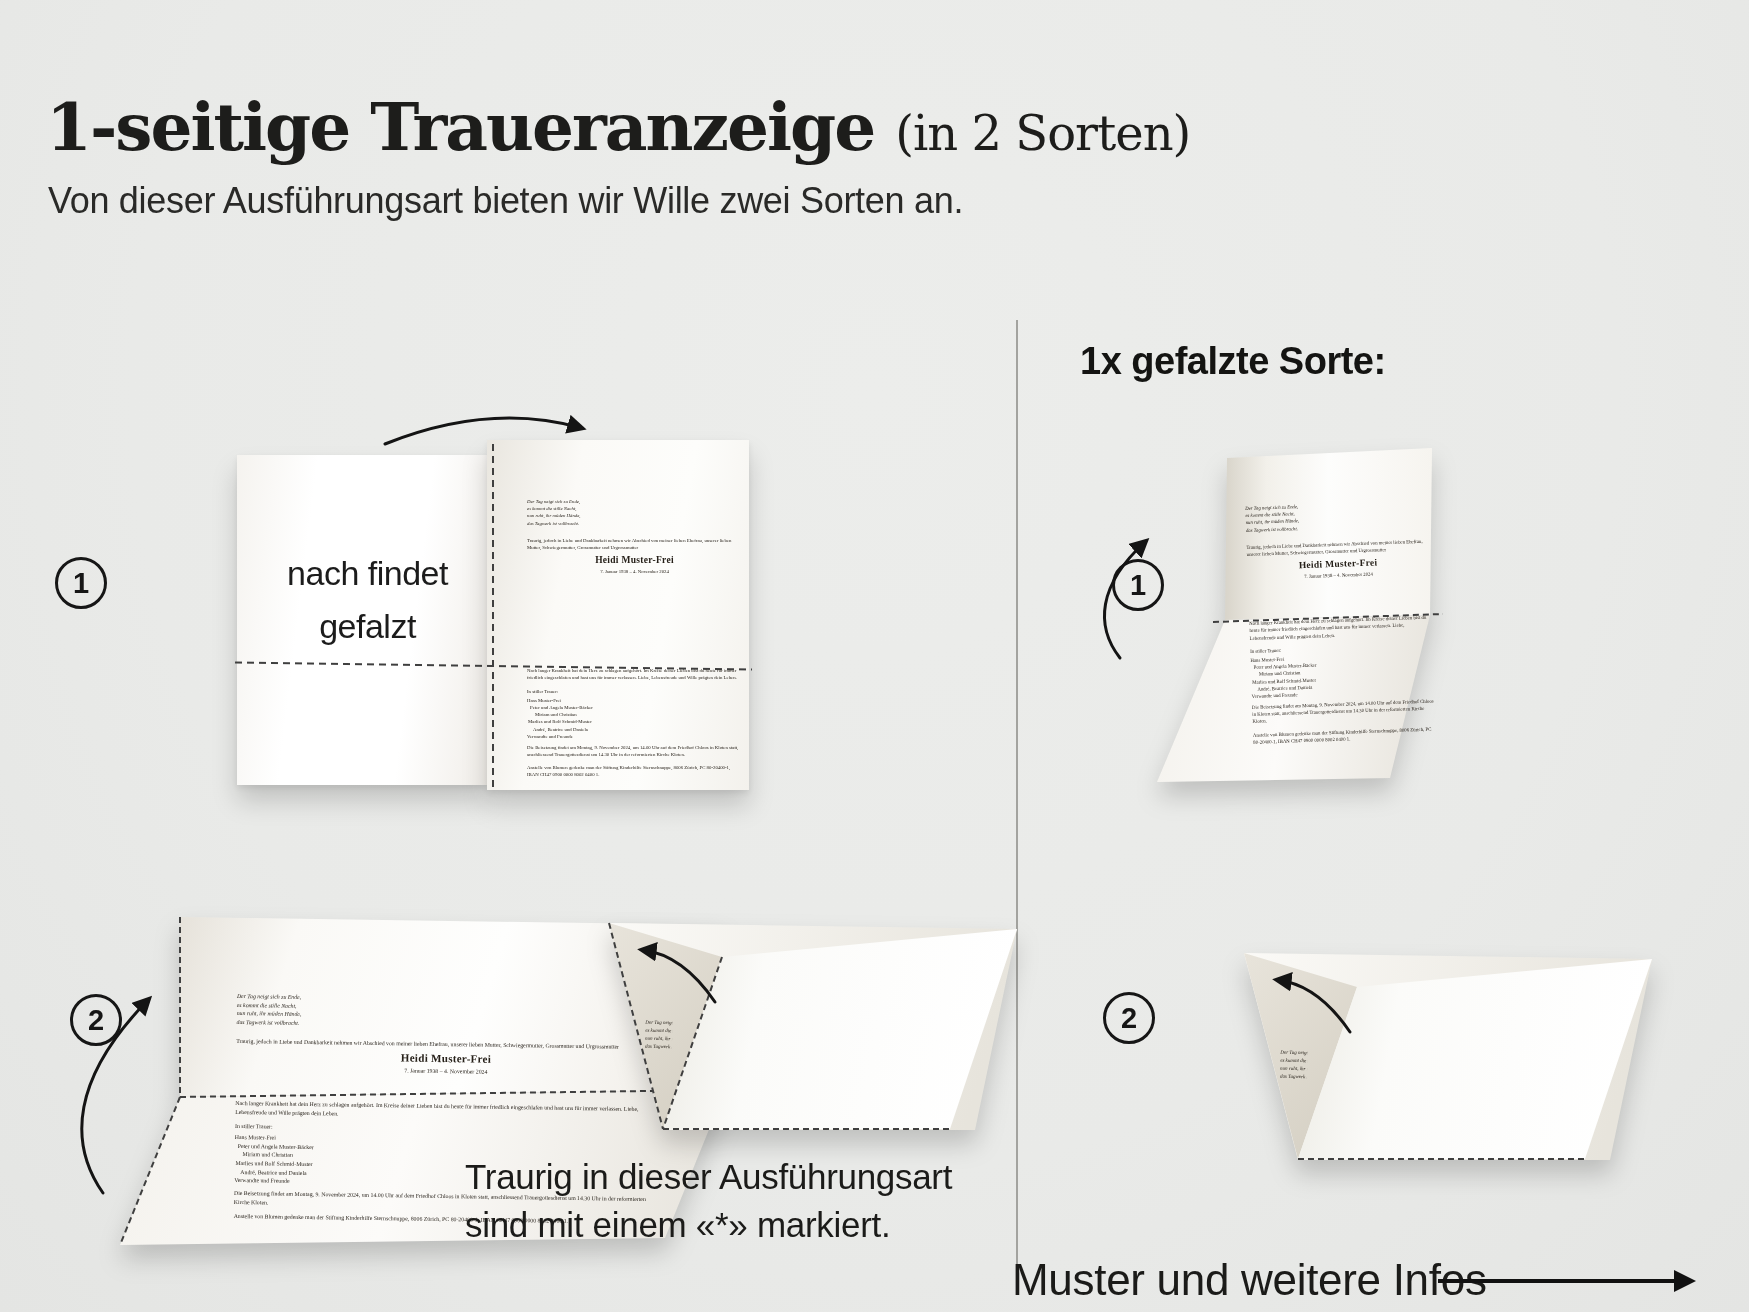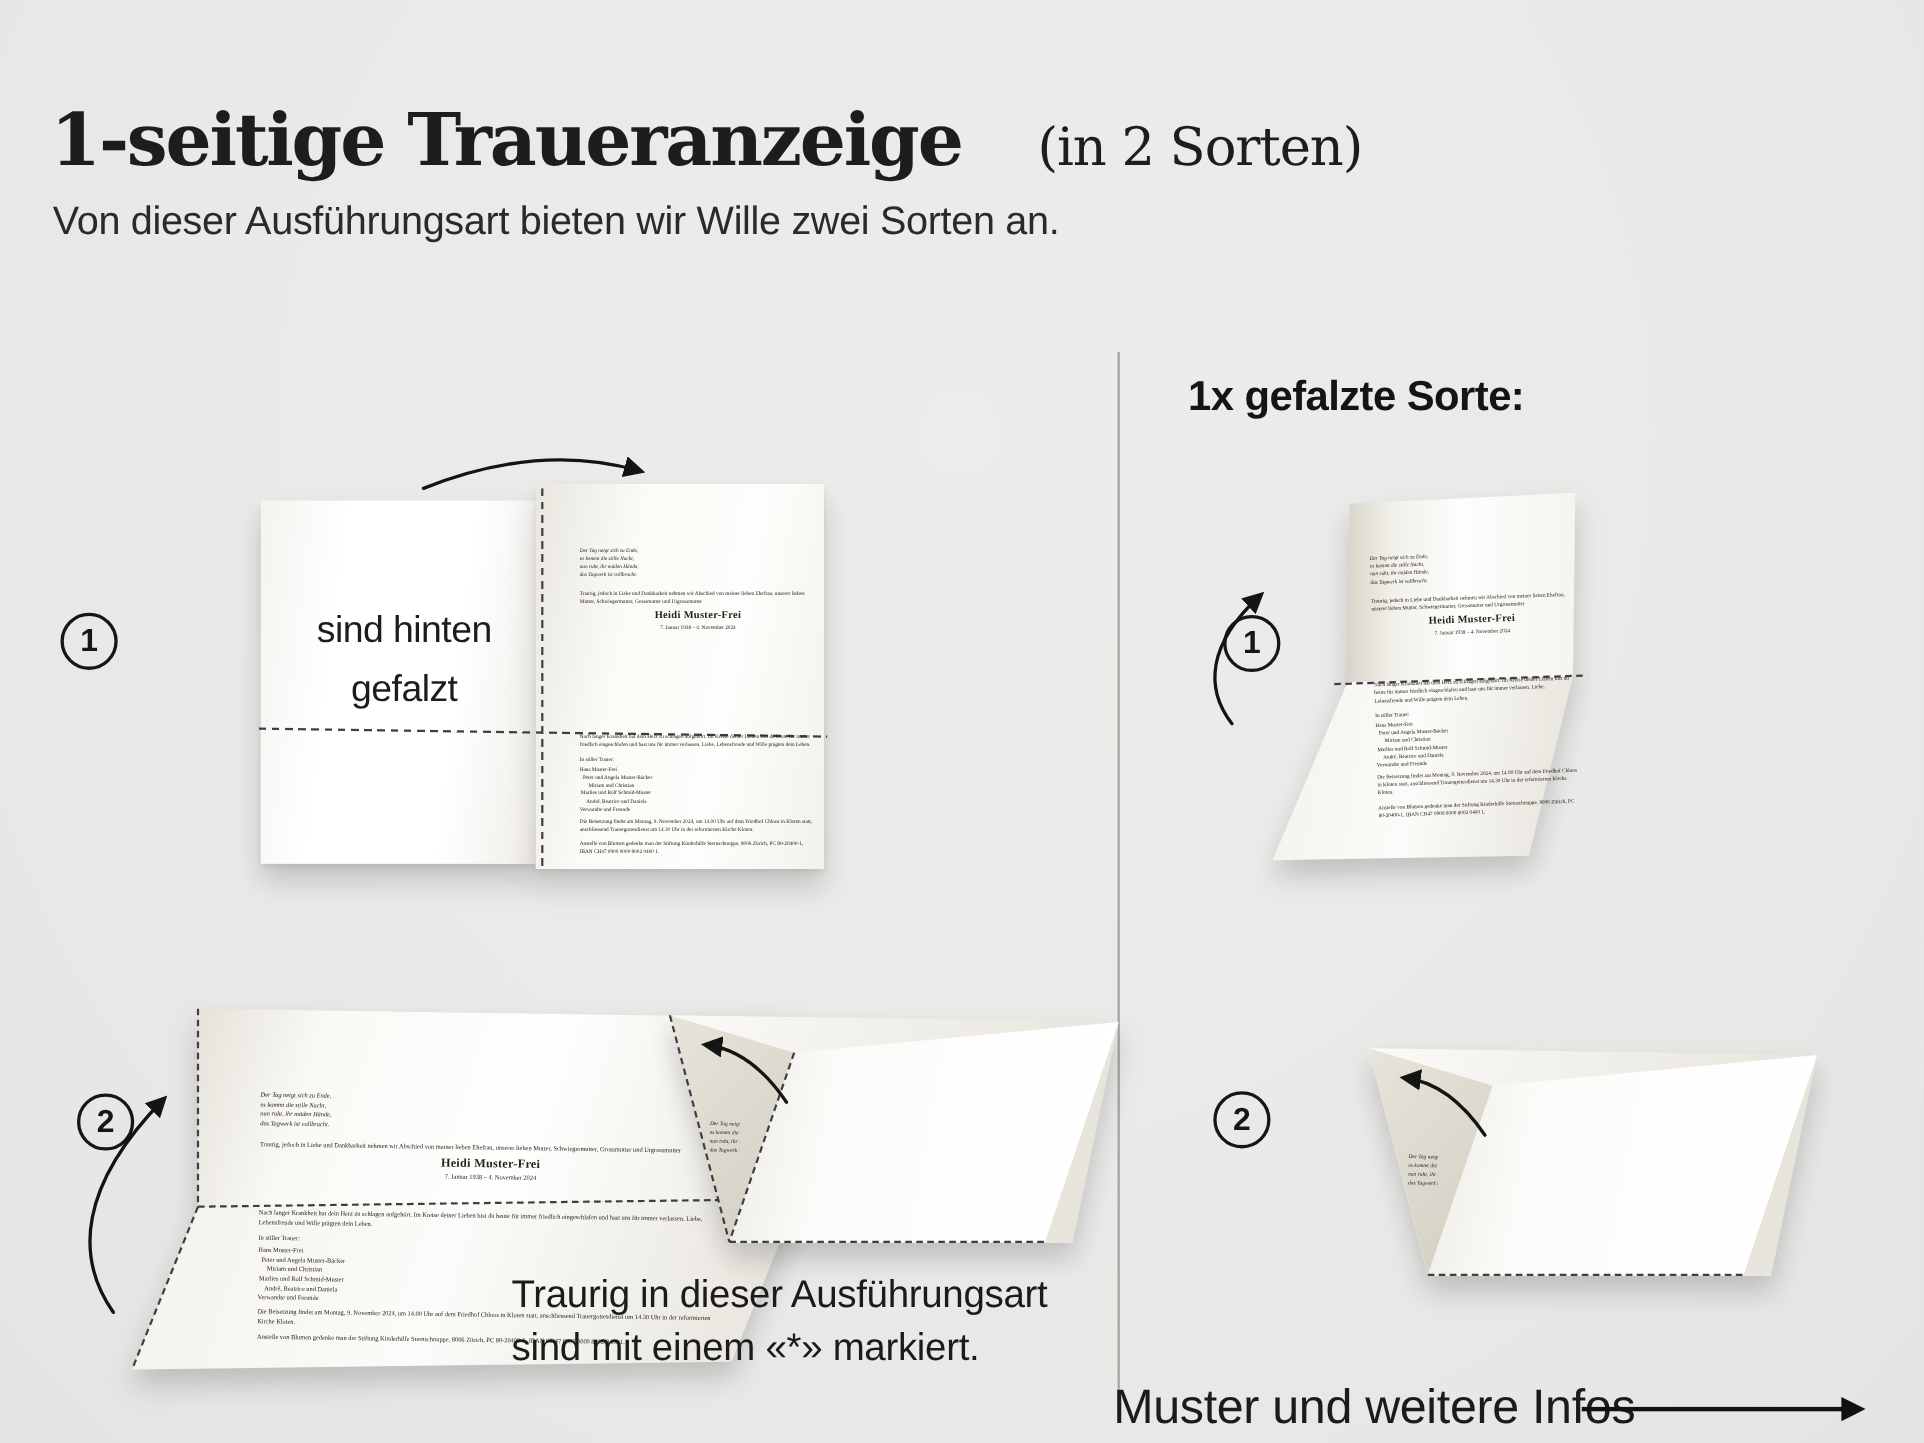--- a/index.html
+++ b/index.html
@@ -4,21 +4,21 @@
 <style>
   html,body{margin:0;padding:0;background:#dcdcda;}
   .page{position:relative;width:1749px;height:1312px;overflow:hidden;
         background:radial-gradient(ellipse at 50% 30%, #ecedeb 0%, #e9eae8 60%, #e4e5e3 100%);
         font-family:"Liberation Sans",sans-serif;color:#1f1f1d;}
   .abs{position:absolute;}
 
   
   .title{left:46px;top:44px;font-family:"DejaVu Serif",serif;font-weight:700;
          font-size:66px;letter-spacing:-2px;color:#1d1d1b;white-space:nowrap;}
-  .title .suffix{font-weight:400;font-size:48px;letter-spacing:-1px;margin-left:48px;}
+  .title .suffix{font-weight:400;font-size:48px;letter-spacing:-1px;}
   .subtitle{left:48px;top:180px;font-size:36px;color:#2a2a28;letter-spacing:-0.3px;}
 
   .heading{font-size:38px;font-weight:700;letter-spacing:-0.5px;color:#141412;white-space:nowrap;}
   .heading-left{left:48px;top:308px;}
   .heading-right{left:1080px;top:308px;text-align:right;}
 
   .divider{left:1016px;top:320px;width:2px;height:946px;background:#a3a39f;}
 
   
   .badge{width:46px;height:46px;border:3.5px solid #161616;border-radius:50%;
@@ -146,21 +146,21 @@
   <div class="abs badge" style="left:530px;top:952px">3</div>
   <div class="abs badge" style="left:1112px;top:559px">1</div>
   <div class="abs badge" style="left:1103px;top:992px">2</div>
 
   <div class="abs opencard">
     <svg class="abs" style="left:140px;top:0" width="230" height="55">
       <path class="arrowpath" d="M10,46 Q115,4 206,30" marker-end="url(#ah)"></path>
     </svg>
     <div class="abs panel-l">
       <div class="abs front-label">
-        <span>sind hinten</span><br>
+        <span>nach findet</span><br>
         <span>gefalzt</span>
       </div>
     </div>
     <div class="abs panel-r"></div>
     <div class="abs vdash" style="left:257px;top:46px;height:344px"></div>
     <div class="abs hdash" style="left:0;top:267px;width:517px;transform:rotate(0.8deg)"></div>
     <div class="abs trauer sm" style="left:292px;top:100px;width:215px">
       <div class="t-poem">
         <div>Der Tag neigt sich zu Ende,</div>
           <div>es kommt die stille Nacht,</div>

